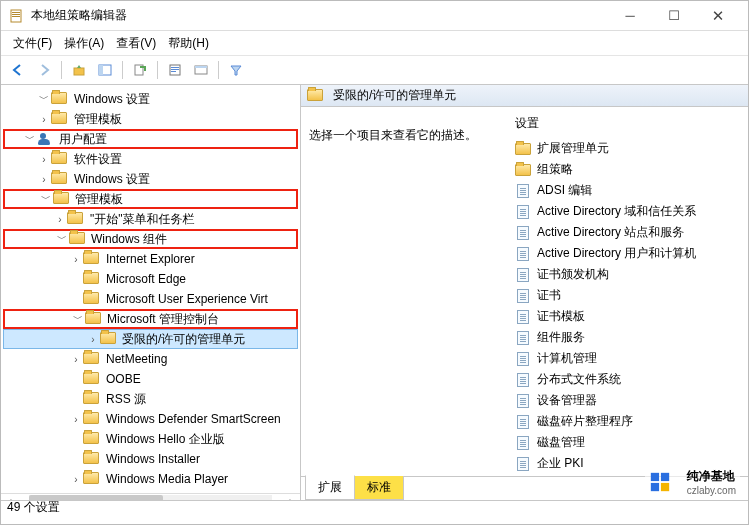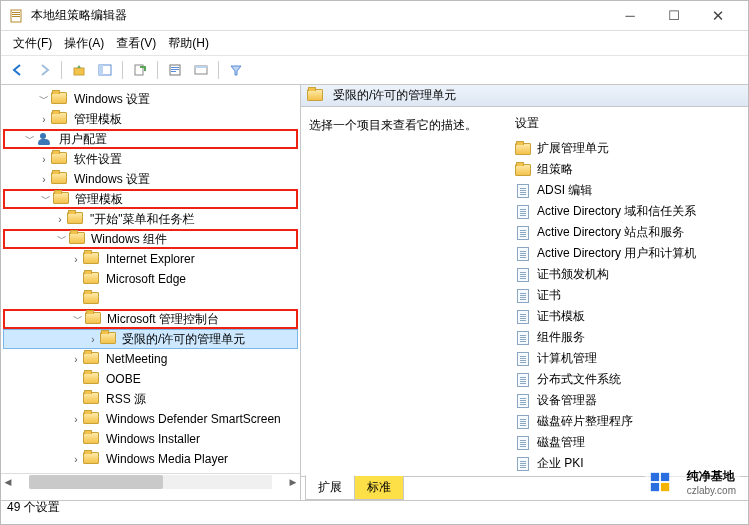--- a/index.html
+++ b/index.html
@@ -29,21 +29,21 @@
 .label{padding:1px 3px}
 .hl-red{border:2px solid #e21; padding:0}
 .hl-red .label{padding:0 2px}
 .sel{background:#cde8ff;border:1px solid #7ab7e8}
 .sel .label{padding:0 2px}
 .ind1{padding-left:18px}.ind2{padding-left:34px}.ind3{padding-left:50px}.ind4{padding-left:66px}.ind5{padding-left:82px}
 
 .right-pane{flex:1;display:flex;flex-direction:column;overflow:hidden}
 .rp-header{height:22px;background:linear-gradient(#eef3fa,#dde7f3);border-bottom:1px solid #c7c7c7;display:flex;align-items:center;padding-left:6px;gap:6px}
 .rp-body{flex:1;display:flex;overflow:hidden}
-.rp-left-text{width:210px;padding:10px 8px}
+.rp-left-text{width:210px;padding:20px 8px}
 .rp-list{flex:1;padding:8px 4px;overflow:auto}
 .col-head{color:#000;margin-bottom:6px}
 .li{display:flex;align-items:center;height:21px;gap:6px}
 .li .ic{width:16px;height:14px;display:inline-flex;align-items:center;justify-content:center}
 .doc-ic{width:12px;height:14px;border:1px solid #8aa6c1;background:#f6fbff;position:relative}
 .doc-ic:before{content:"";position:absolute;left:2px;top:3px;width:6px;height:1px;background:#8aa6c1;box-shadow:0 2px 0 #8aa6c1,0 4px 0 #8aa6c1,0 6px 0 #8aa6c1}
 .rp-tabs{height:24px;display:flex;align-items:flex-end;padding-left:4px;border-top:1px solid #c7c7c7}
 .tab{border:1px solid #c7c7c7;border-top:none;padding:3px 12px;background:#fde047;margin-right:-1px;font-size:12px}
 .tab.active{background:#fff;border-top:1px solid #fff;position:relative;top:0}
 .statusbar{height:22px;border-top:1px solid #c7c7c7;display:flex;align-items:flex-end;padding:15px 6px}
@@ -211,20 +211,21 @@
           <span class="ficon">
             <span class="folder"></span>
           </span>
           <span class="label">Microsoft Edge</span>
         </div>
       <div class="node ind4">
           <span class="twisty na">·</span>
           <span class="ficon">
             <span class="folder"></span>
           </span>
+          <span class="label">Microsoft User Experience Virt</span>
         </div>
       <div class="node ind4 hl-red">
           <span class="twisty">﹀</span>
           <span class="ficon">
             <span class="folder"></span>
           </span>
           <span class="label">Microsoft 管理控制台</span>
         </div>
       <div class="node ind5 hl-red sel">
           <span class="twisty">›</span>
@@ -253,20 +254,27 @@
             <span class="folder"></span>
           </span>
           <span class="label">RSS 源</span>
         </div>
       <div class="node ind4">
           <span class="twisty">›</span>
           <span class="ficon">
             <span class="folder"></span>
           </span>
           <span class="label">Windows Defender SmartScreen</span>
+        </div>
+      <div class="node ind4">
+          <span class="twisty na">·</span>
+          <span class="ficon">
+            <span class="folder"></span>
+          </span>
+          <span class="label">Windows Hello 企业版</span>
         </div>
       <div class="node ind4">
           <span class="twisty na">·</span>
           <span class="ficon">
             <span class="folder"></span>
           </span>
           <span class="label">Windows Installer</span>
         </div>
       <div class="node ind4">
           <span class="twisty">›</span>

